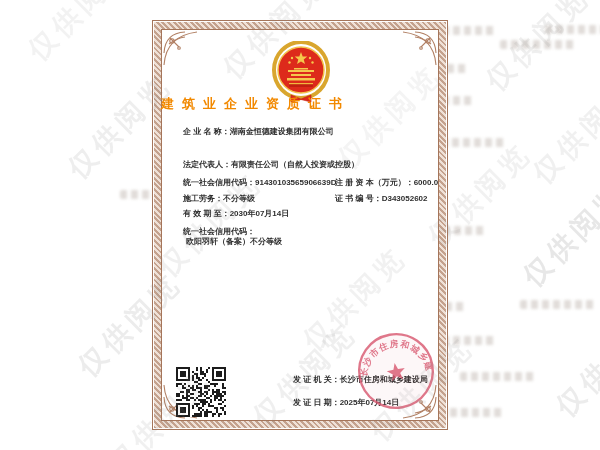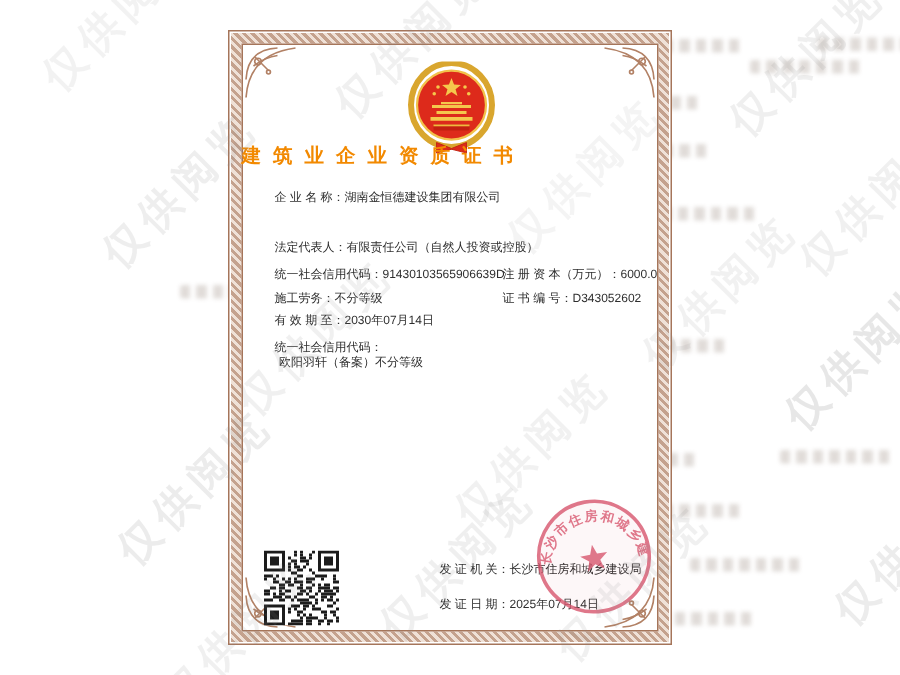--- a/index.html
+++ b/index.html
@@ -44,21 +44,21 @@
   .corner.bl{left:10px;bottom:10px;transform:scaleY(-1);}
   .corner.br{right:10px;bottom:10px;transform:scale(-1,-1);}
 
   .content{position:absolute;inset:0;z-index:6;}
   .emblem{position:absolute;left:118px;top:20px;width:60px;height:64px;}
   .cert-title{
     position:absolute;left:0;top:74px;width:100%;text-align:left;
     font-size:13px;font-weight:bold;letter-spacing:8px;text-indent:8px;
     color:#f28900;
   }
-  .row{position:absolute;left:30px;font-size:8px;line-height:9px;color:#2e2e2e;}
+  .row{position:absolute;left:30px;font-size:8px;line-height:9px;color:#2e2e2e;font-weight:bold;}
   .row .lbl{color:#2e2e2e;}
   .row .val{color:#2e2e2e;}
   .col2{position:absolute;left:152px;top:0;white-space:nowrap;}
   .addr{width:254px;}
   .qr{position:absolute;left:23px;top:346px;width:50px;height:50px;}
   .issue{left:140px;white-space:nowrap;text-align:right;}
 
   .seal{
     position:absolute;left:203px;top:310px;width:80px;height:80px;z-index:7;
     opacity:.8;transform:rotate(-10deg);

